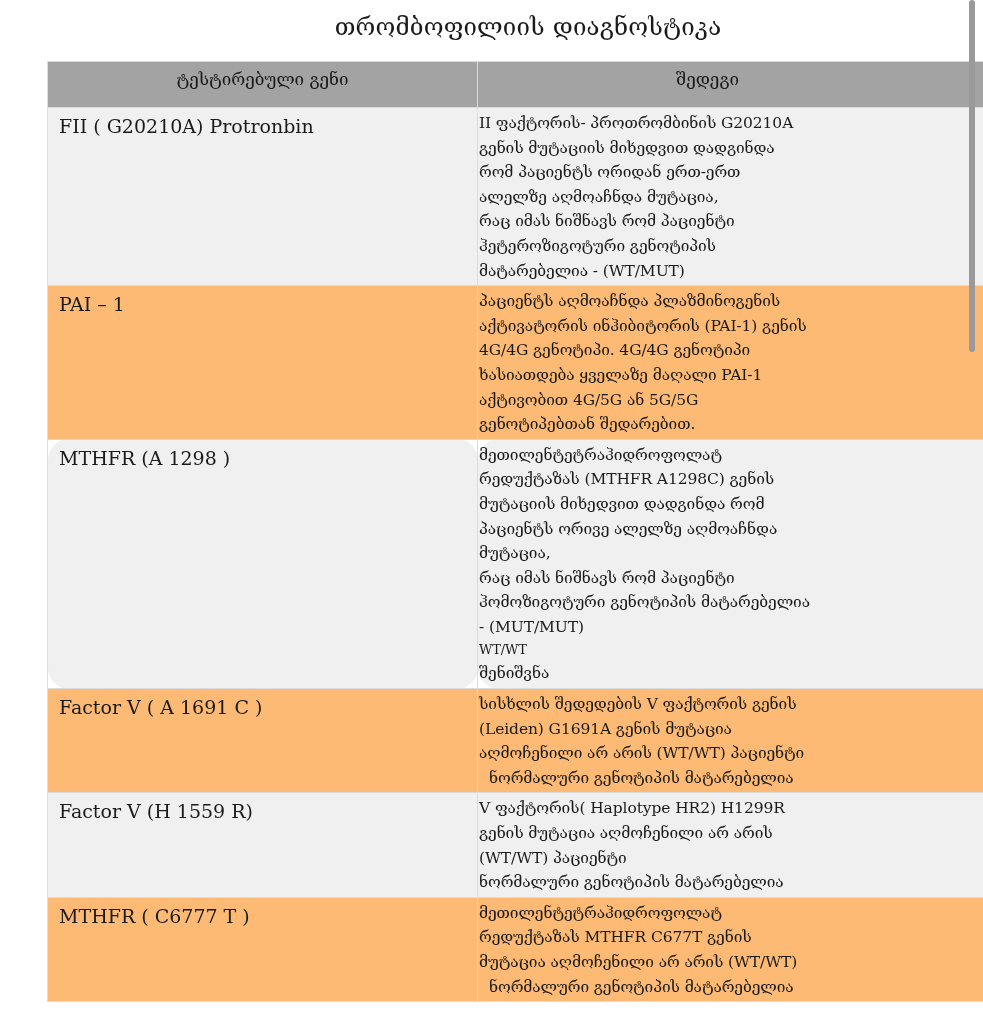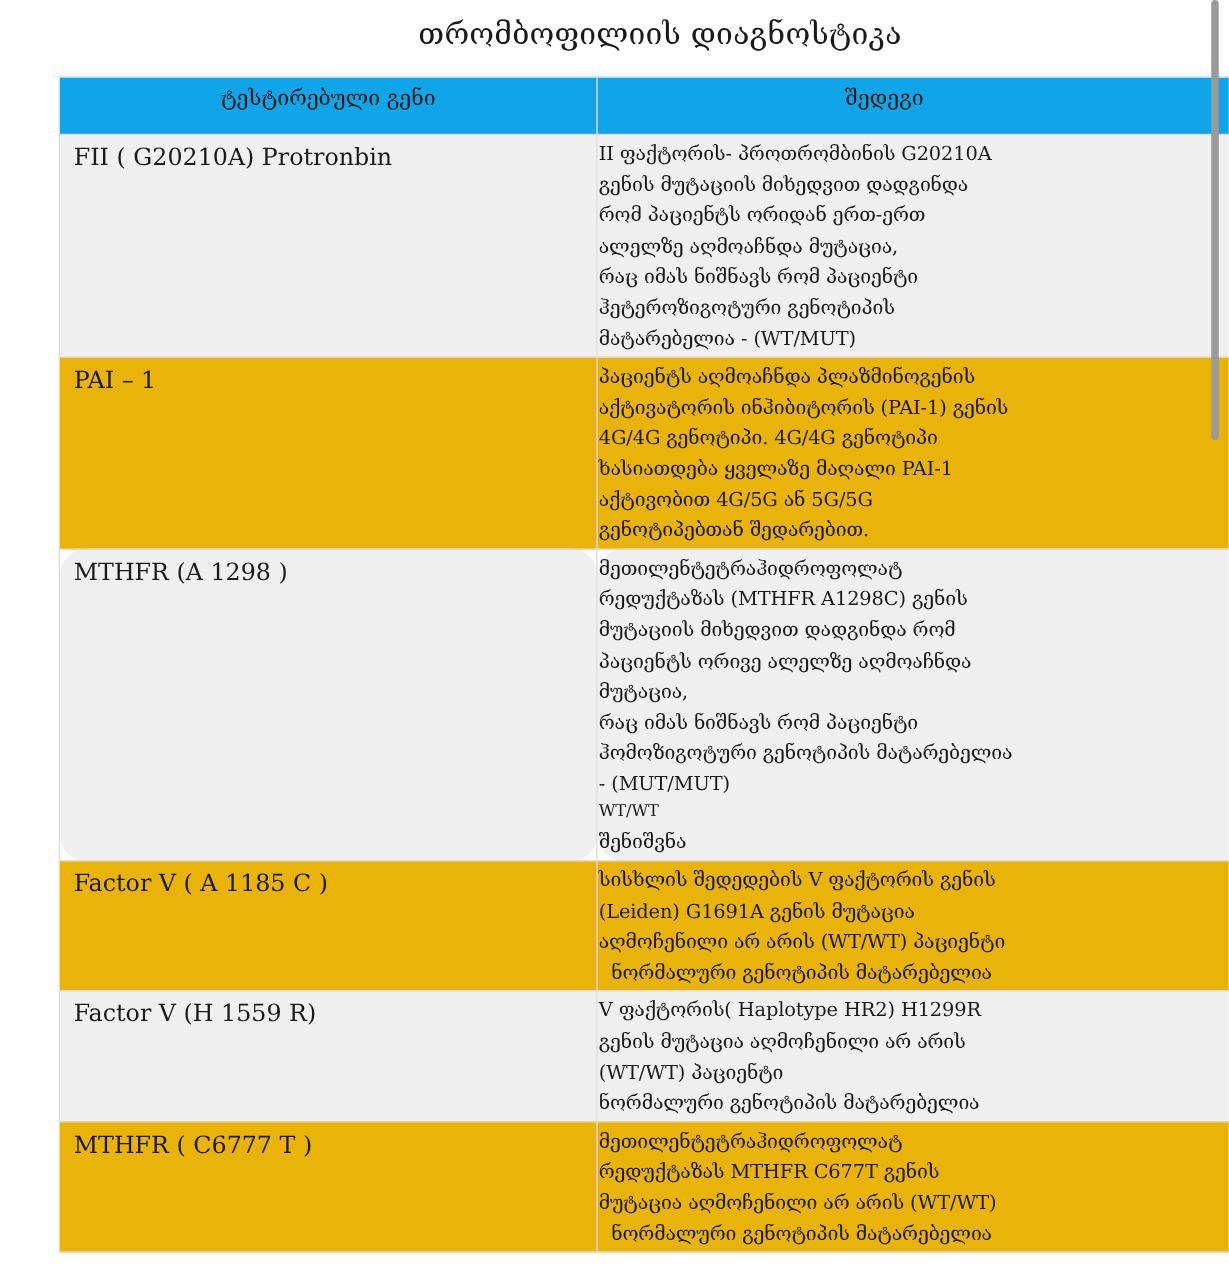--- a/index.html
+++ b/index.html
@@ -47,38 +47,38 @@
       font-weight: normal;
       padding: 0;
     }
     th {
       height: 46px;
       text-align: center;
       font-size: 17px;
       line-height: 24px;
       padding-top: 5px;
       box-sizing: border-box;
-      background: #0ea5e9;
+      background: #a3a3a3;
     }
     th.c2h {
       padding-right: 70px;
     }
     td.gene {
       font-size: 19px;
       line-height: 26px;
       padding: 5px 10px 0 11px;
     }
     td.result {
       font-size: 15.5px;
       line-height: 24.6px;
       padding: 3px 4px 2px 1px;
       letter-spacing: -0.1px;
     }
     tr.gray td { background: #f0f0f0; }
-    tr.white td { background: #eab308; }
+    tr.white td { background: #fdba74; }
     .line { display: block; white-space: nowrap; }
     .line.indent { padding-left: 10px; }
     .line.small { font-size: 13px; line-height: 22px; }
     tr.r1 td { height: 175px; }
     tr.r2 td { height: 149px; }
     tr.r3 td { height: 244px; border-radius: 21px; }
     tr.r4 td { height: 103px; }
     tr.r5 td { height: 100px; }
     tr.r6 td { height: 104px; }
     td { box-sizing: border-box; }
@@ -147,21 +147,21 @@
           <span class="line">მუტაცია,</span>
           <span class="line">რაც იმას ნიშნავს რომ პაციენტი</span>
           <span class="line">ჰომოზიგოტური გენოტიპის მატარებელია</span>
           <span class="line">- (MUT/MUT)</span>
           <span class="line small">WT/WT</span>
           <span class="line">შენიშვნა</span>
         </td>
       </tr>
 
       <tr class="white r4">
-        <td class="gene">Factor V ( A 1185 C )</td>
+        <td class="gene">Factor V ( A 1691 C )</td>
         <td class="result">
           <span class="line">სისხლის შედედების V ფაქტორის გენის</span>
           <span class="line">(Leiden) G1691A გენის მუტაცია</span>
           <span class="line">აღმოჩენილი არ არის (WT/WT) პაციენტი</span>
           <span class="line indent">ნორმალური გენოტიპის მატარებელია</span>
         </td>
       </tr>
 
       <tr class="gray r5">
         <td class="gene">Factor V (H 1559 R)</td>

